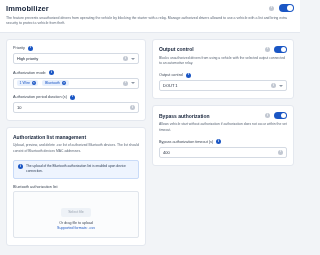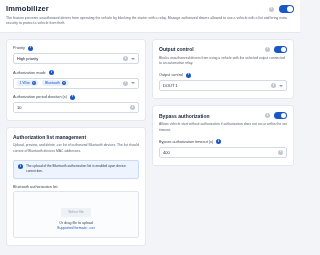--- a/index.html
+++ b/index.html
@@ -11,21 +11,21 @@
     overflow: hidden;
   }
   .page { width: 300px; height: 255px; position: relative; background: #f2f4f7; }
 
   
   .header-card {
     background: #ffffff;
     padding: 4px 6px 5px 6px;
     border-bottom: 1px solid #e4e8ef;
   }
-  .header-row { display: flex; align-items: flex-end; }
+  .header-row { display: flex; align-items: flex-start; }
   .header-title {
     font-size: 7.5px; font-weight: bold; color: #16233a;
     letter-spacing: 0.1px; flex: 1;
   }
   .header-ctrls { display: flex; align-items: center; gap: 5px; }
   .header-desc {
     font-size: 3.5px; line-height: 1.55; color: #5b6676;
     margin-top: 3px; max-width: 288px;
   }
 

